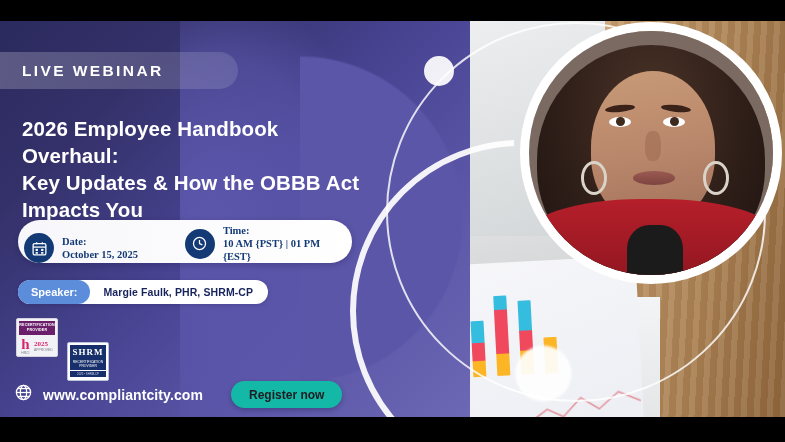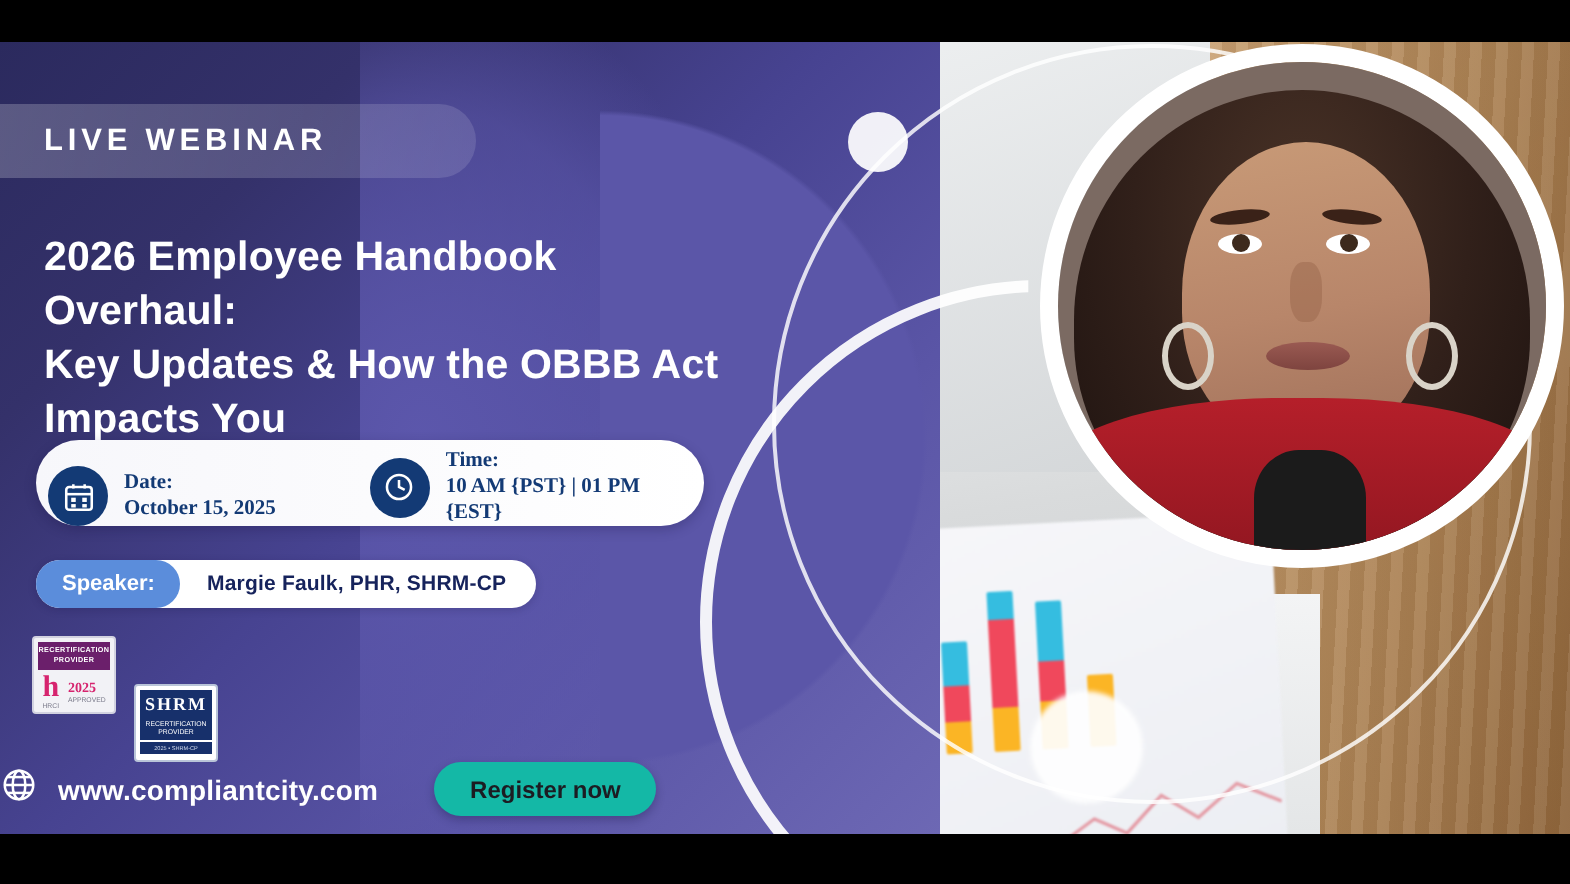--- a/index.html
+++ b/index.html
@@ -119,21 +119,21 @@
   .hrci-h{color:#d6246e;font-size:15px;font-weight:700;line-height:14px;font-family:"Liberation Serif",serif;}
   .hrci-sub{color:#7a7a8a;font-size:3.4px;text-align:center;line-height:4px;}
   .b2{background:#ffffff;border-color:#b9c4d8;margin-top:24px;}
   .shrm-logo{background:#17306b;color:#fff;font-size:9px;font-weight:700;text-align:center;
     letter-spacing:1px;padding:2px 0;font-family:"Liberation Serif",serif;}
   .shrm-cap{background:#17306b;color:#fff;font-size:3.4px;text-align:center;line-height:4.4px;padding:1px 0;}
   .shrm-foot{background:#17306b;color:#cfd8ea;font-size:2.8px;text-align:center;padding:1px 0;margin-top:1px;}
 
   
   .footer{position:absolute;z-index:40;left:0;top:372px;width:470px;height:45px;
-    display:flex;align-items:center;gap:10px;}
+    display:flex;align-items:center;padding-left:14px;gap:10px;}
   .url{color:#ffffff;font-size:14px;font-weight:700;letter-spacing:.1px;}
   .reg-btn{margin-left:18px;height:27px;padding:0 18px;border-radius:14px;background:#14b8a6;
     color:#1c1c22;font-size:12px;font-weight:700;display:flex;align-items:center;
     box-shadow:0 2px 5px rgba(15,10,50,.28);}
 </style>
 </head>
 <body>
 
 <div class="stage">
 

